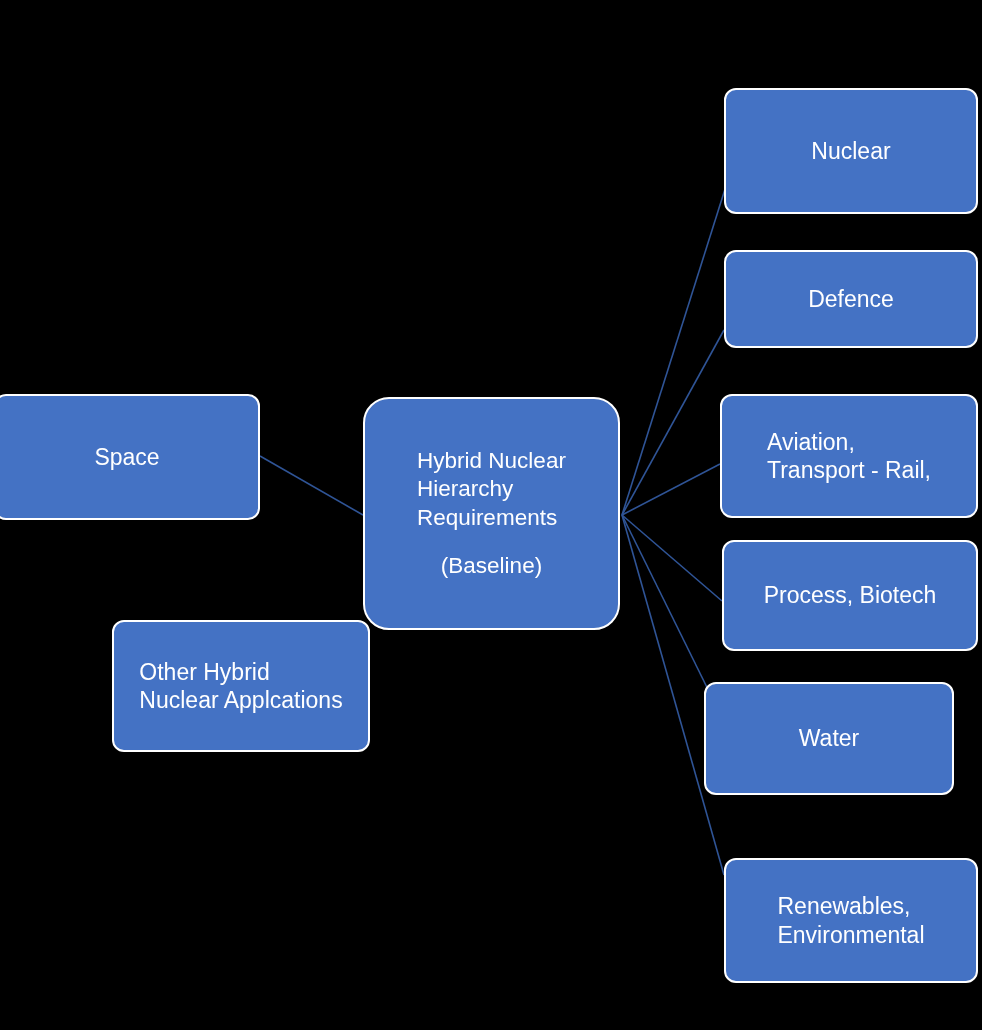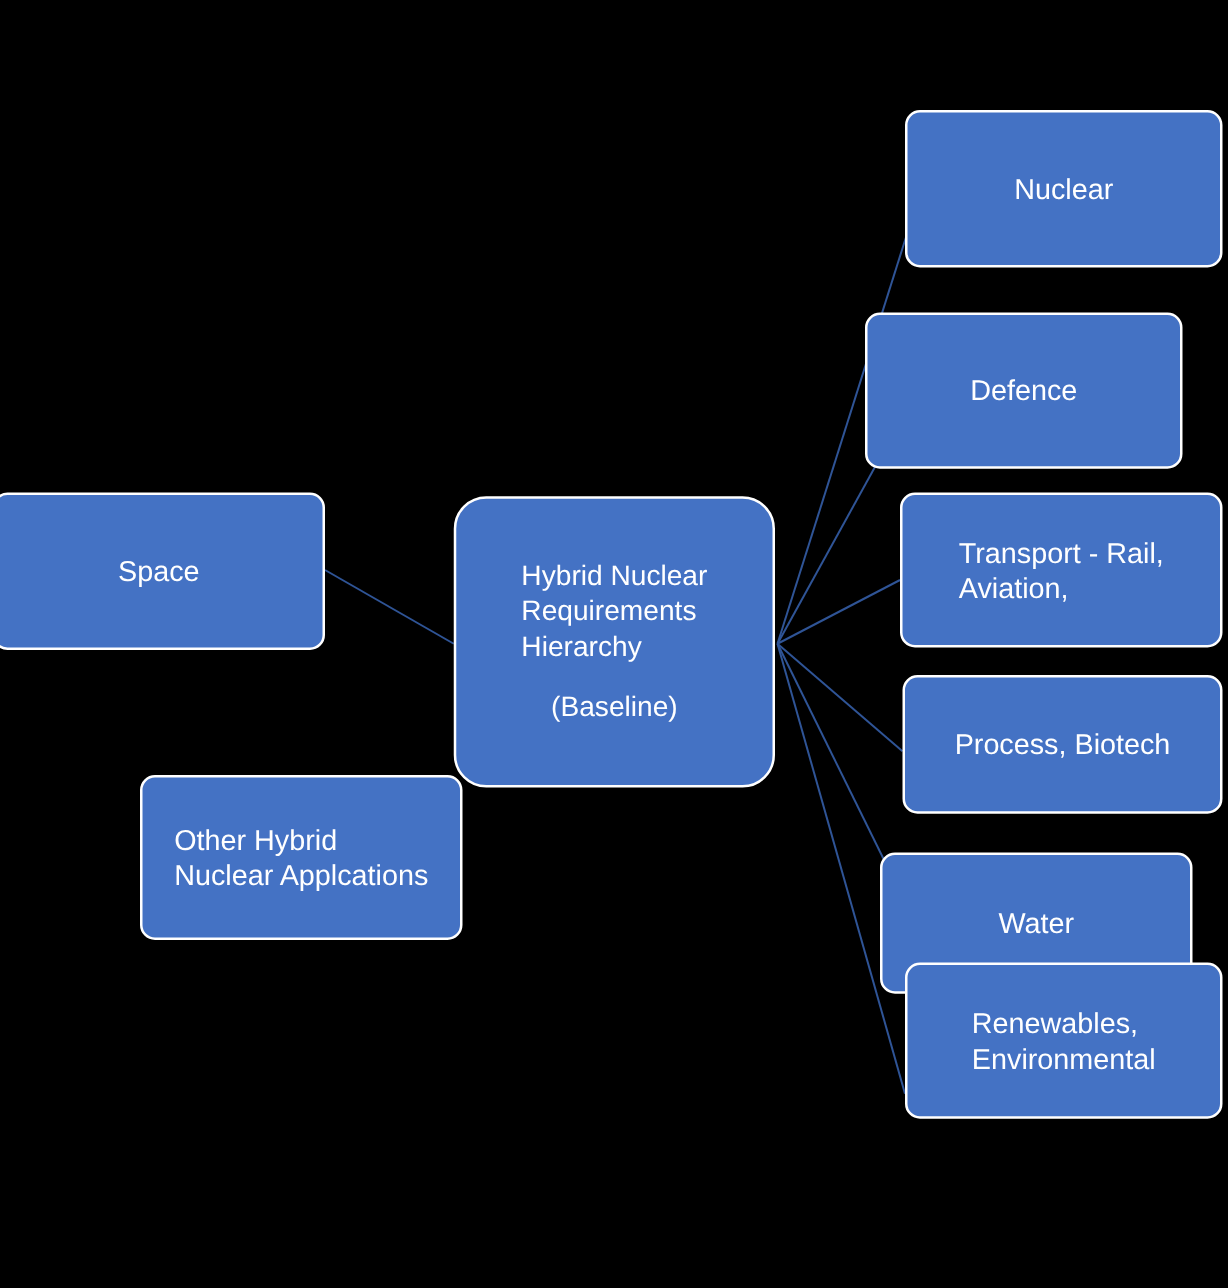--- a/index.html
+++ b/index.html
@@ -79,59 +79,59 @@
   <div class="node" style="left:112px; top:620px; width:258px; height:132px;">
     <div>
       <span class="line">Other Hybrid</span>
       <span class="line">Nuclear Applcations</span>
     </div>
   </div>
 
   <div class="node center" style="left:363px; top:397px; width:257px; height:233px;">
     <div class="para">
       <span class="line">Hybrid Nuclear</span>
+      <span class="line">Hierarchy</span>
       <span class="line">Requirements</span>
-      <span class="line">Hierarchy</span>
     </div>
     <div class="para spaced">
       <span class="line">(Baseline)</span>
     </div>
   </div>
 
   <div class="node" style="left:724px; top:88px; width:254px; height:126px;">
     <div>
       <span class="line">Nuclear</span>
     </div>
   </div>
 
-  <div class="node" style="left:692px; top:250px; width:254px; height:125px;">
+  <div class="node" style="left:724px; top:250px; width:254px; height:98px;">
     <div>
       <span class="line">Defence</span>
     </div>
   </div>
 
   <div class="node" style="left:720px; top:394px; width:258px; height:124px;">
     <div>
+      <span class="line">Aviation,</span>
       <span class="line">Transport - Rail,</span>
-      <span class="line">Aviation,</span>
     </div>
   </div>
 
   <div class="node" style="left:722px; top:540px; width:256px; height:111px;">
     <div>
       <span class="line">Process, Biotech</span>
     </div>
   </div>
 
   <div class="node" style="left:704px; top:682px; width:250px; height:113px;">
     <div>
       <span class="line">Water</span>
     </div>
   </div>
 
-  <div class="node" style="left:724px; top:770px; width:254px; height:125px;">
+  <div class="node" style="left:724px; top:858px; width:254px; height:125px;">
     <div>
       <span class="line">Renewables,</span>
       <span class="line">Environmental</span>
     </div>
   </div>
 
 </div>
 
 </body></html>

